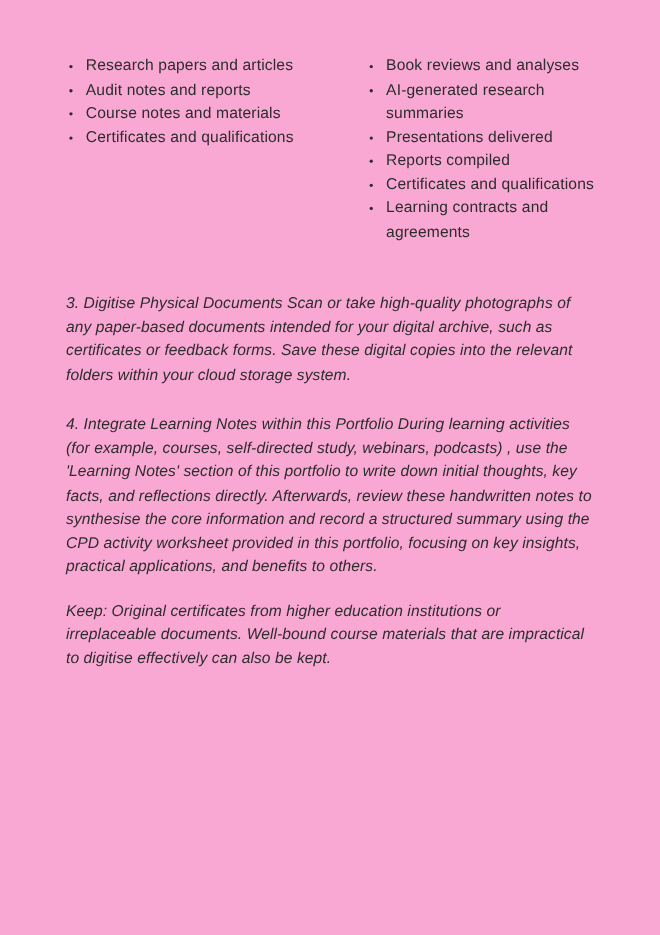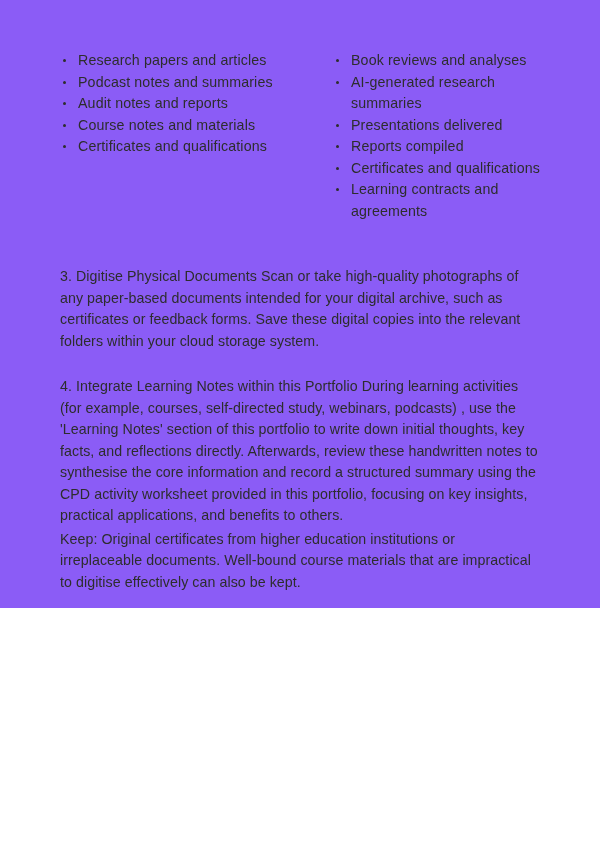--- a/index.html
+++ b/index.html
@@ -11,22 +11,22 @@
     width: 600px;
     height: 850px;
     font-family: "Liberation Sans", "DejaVu Sans", sans-serif;
     color: #2d2d2d;
     -webkit-font-smoothing: antialiased;
   }
 
   .page {
     position: relative;
     width: 600px;
-    height: 608px;
-    background: #8b5cf6;
+    height: 850px;
+    background: #f9a8d4;
     box-sizing: border-box;
     overflow: hidden;
   }
 
   .content {
     position: absolute;
     left: 60px;
     top: 50px;
     width: 480px;
   }
@@ -69,38 +69,38 @@
   }
 
   
   .para {
     font-size: 14.2px;
     line-height: 21.5px;
     color: #2d2d2d;
     letter-spacing: 0.005em;
     margin: 0;
     width: 480px;
+    font-style: italic;
   }
   .para.gap-big   { margin-top: 24px; }
-  .para.gap-small { margin-top: 2px; }
+  .para.gap-small { margin-top: 19px; }
 
   .lists-spacer { height: 20px; }
 </style>
 </head>
 <body>
 
 <div class="page">
   <div class="content">
 
     <div class="lists">
 
       <div class="list-col left">
         <ul class="bullets">
           <li>Research papers and articles</li>
-          <li>Podcast notes and summaries</li>
           <li>Audit notes and reports</li>
           <li>Course notes and materials</li>
           <li>Certificates and qualifications</li>
         </ul>
       </div>
 
       <div class="list-col right">
         <ul class="bullets">
           <li>Book reviews and analyses</li>
           <li>AI-generated research summaries</li>

